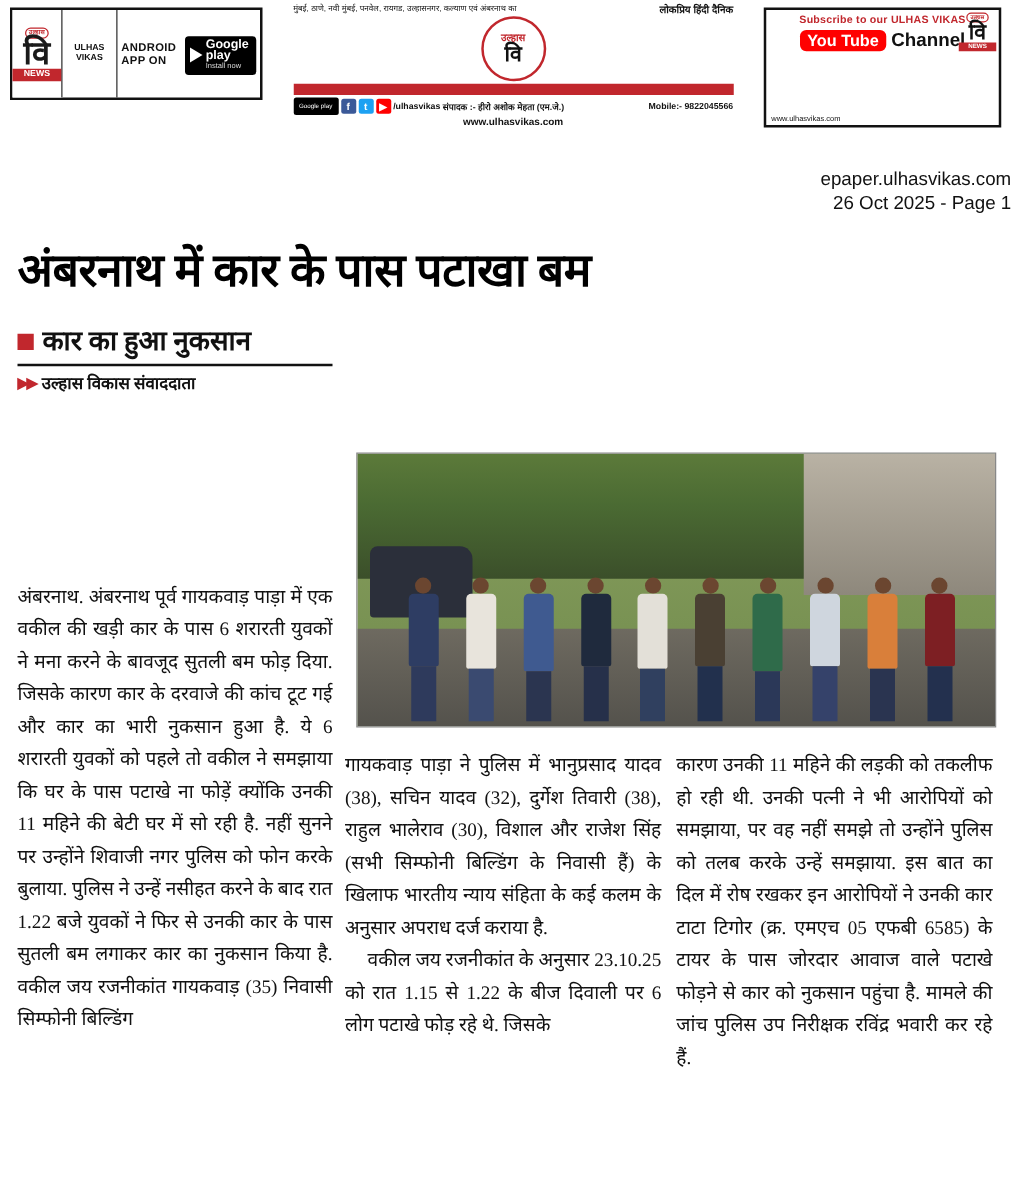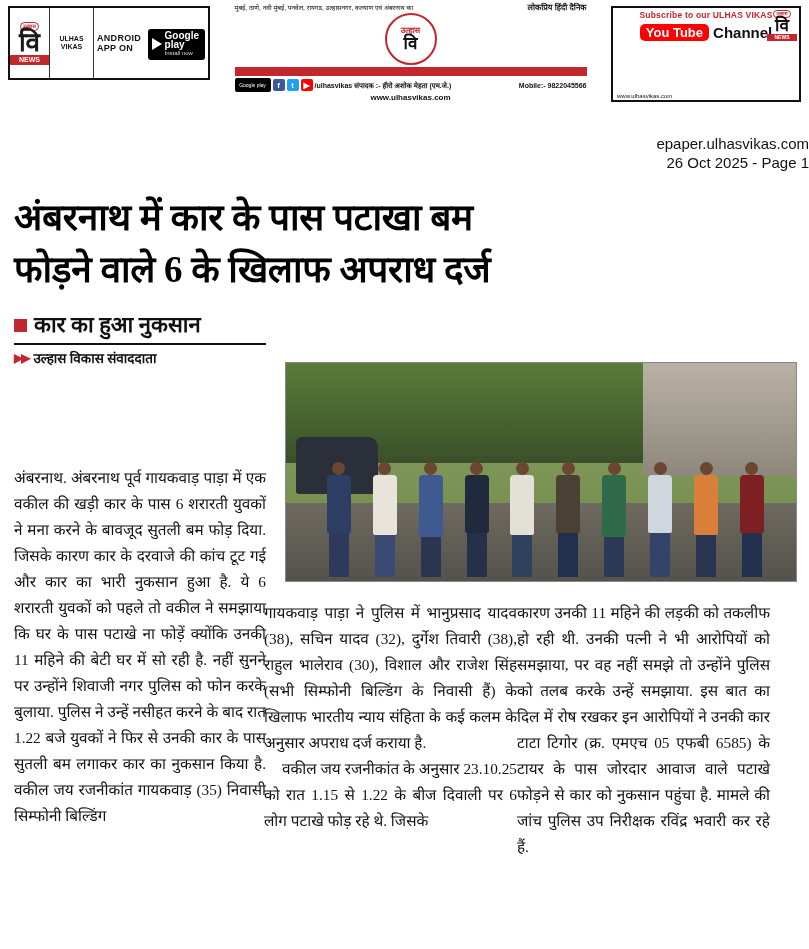--- a/index.html
+++ b/index.html
@@ -248,20 +248,21 @@
   .person .head { width: 13px; height: 13px; border-radius: 50%; background: #6b4630; }
   .person .body { width: 24px; border-radius: 4px 4px 2px 2px; }
   .person .legs { width: 20px; background: #2e3a5c; }
 
   
   .columns {
     position: absolute;
     left: 14px; top: 600px;
     width: 783px;
     display: flex;
+    gap: 12px;
   }
   .col {
     width: 253px;
     font-family: "Liberation Serif", serif;
     font-size: 15.3px;
     line-height: 26px;
     color: #111;
     text-align: justify;
     text-justify: inter-word;
   }
@@ -348,21 +349,20 @@
     </div>
   </div>
 
   <div class="epaper-meta">
     <div class="site">epaper.ulhasvikas.com</div>
     <div class="dateline">26 Oct 2025 - Page 1</div>
   </div>
 
   <div class="headline">
     <div>अंबरनाथ में कार के पास पटाखा बम</div>
-    <div>फोड़ने वाले 6 के खिलाफ अपराध दर्ज</div>
   </div>
 
   <div class="sub-block">
     <div class="sub-head">
       <span class="sq"></span>
       <span>कार का हुआ नुकसान</span>
     </div>
     <hr class="rule">
     <div class="byline">
       <span class="arrows">▶▶</span>

